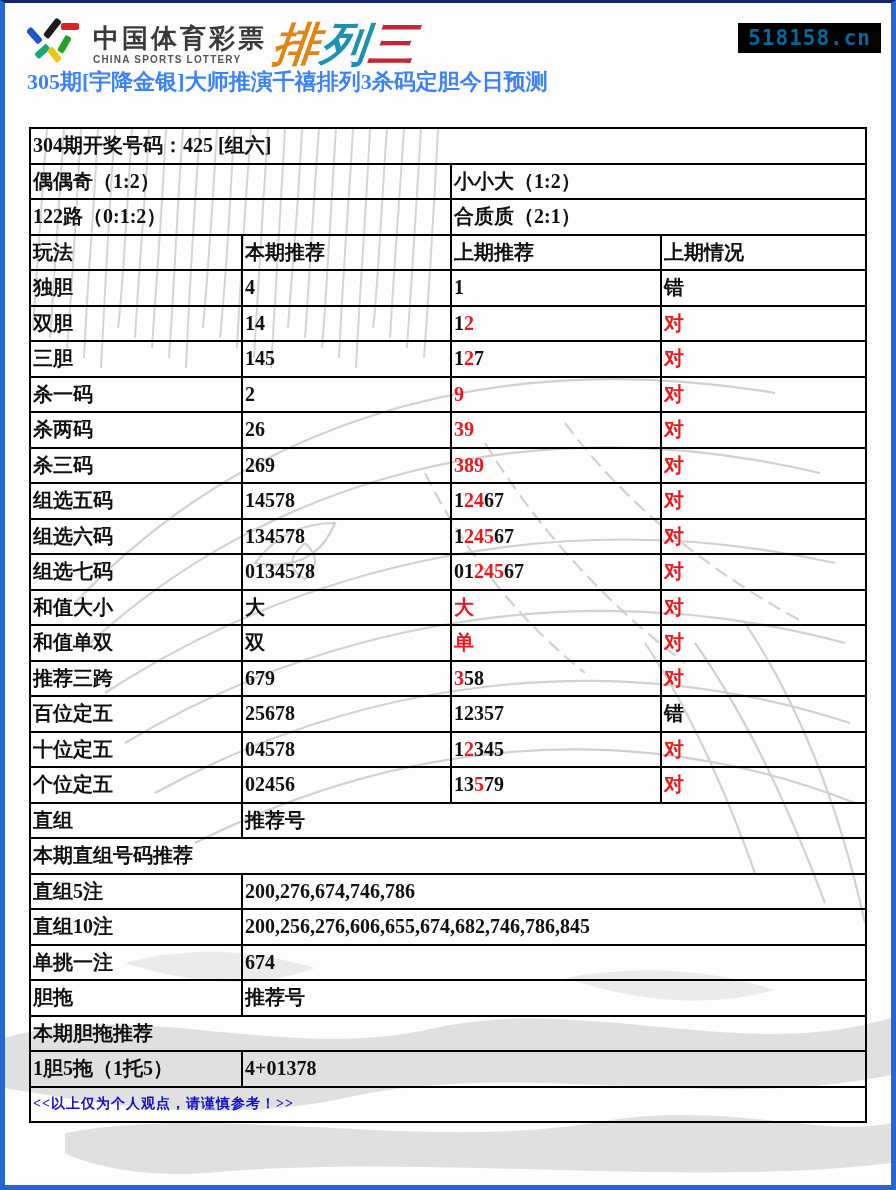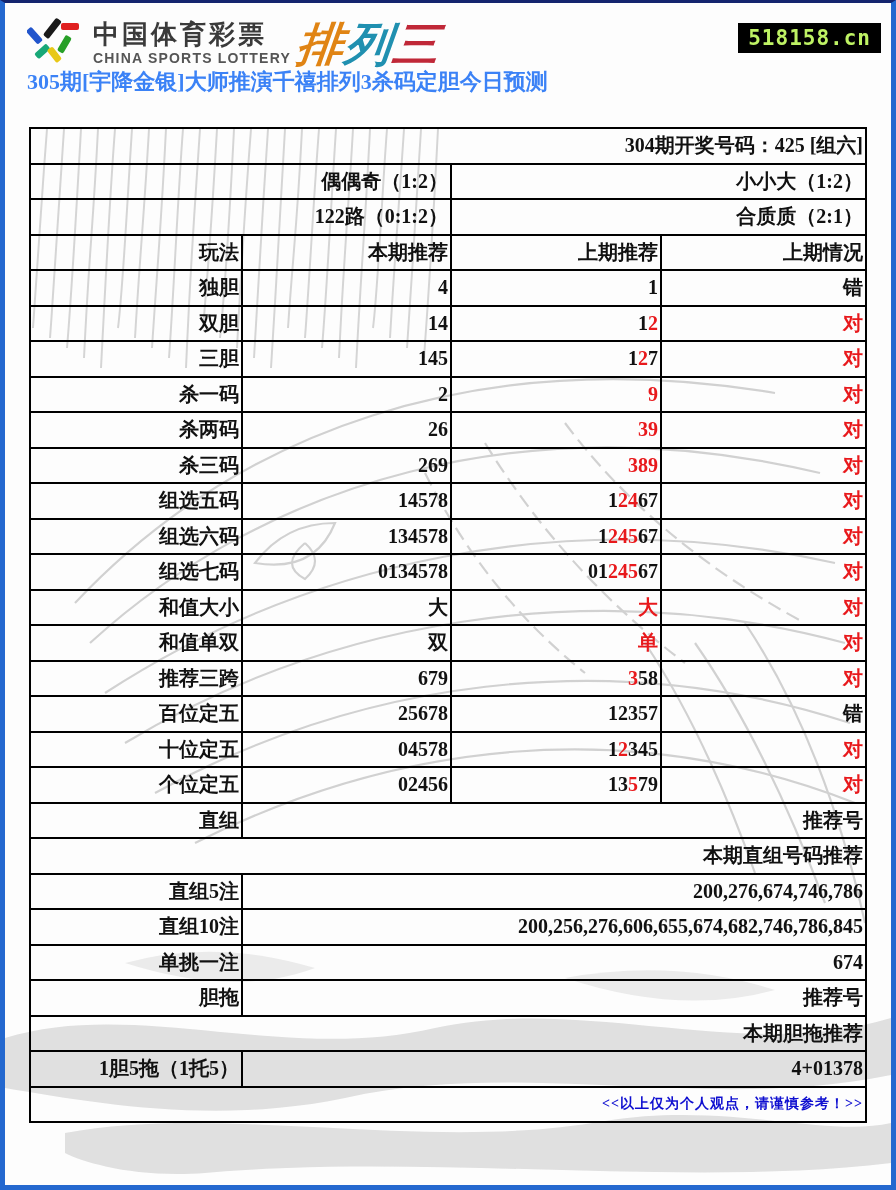--- a/index.html
+++ b/index.html
@@ -11,32 +11,32 @@
     font-family:"Liberation Serif","DejaVu Serif",serif;
   }
   .watermark{position:absolute;left:0;top:0;z-index:0;pointer-events:none;}
   .header{position:relative;z-index:2;height:120px;}
   .logo-row{display:flex;align-items:flex-end;padding:12px 0 0 22px;}
   .logo-mark{width:56px;height:50px;flex:0 0 auto;}
   .logo-text{margin-left:10px;line-height:1;}
   .logo-cn{font-family:"Liberation Sans","DejaVu Sans",sans-serif;
     font-size:26px;font-weight:700;color:#3a3a3a;letter-spacing:3px;}
   .logo-en{font-family:"Liberation Sans","DejaVu Sans",sans-serif;
-    font-size:14px;font-weight:700;color:#555;letter-spacing:1.2px;margin-top:4px;}
+    font-size:10px;font-weight:700;color:#555;letter-spacing:1.2px;margin-top:4px;}
   .brand{margin-left:6px;font-size:46px;font-weight:900;font-style:italic;
     font-family:"Liberation Sans","DejaVu Sans",sans-serif;letter-spacing:2px;line-height:.9;}
   .brand span{display:inline-block;transform:skewX(-6deg);}
   .bc1{color:#e08414;} .bc2{color:#2090b0;} .bc3{color:#c02838;}
-  .badge{position:absolute;right:10px;top:20px;background:#000;color:#bef264;
+  .badge{position:absolute;right:10px;top:20px;background:#000;color:#0369a1;
     font-family:"DejaVu Sans Mono",monospace;font-size:21px;font-weight:700;
     padding:3px 10px;letter-spacing:1px;}
   .main-title{padding:2px 17px 0 22px;font-size:22px;font-weight:700;color:#3b82f6;
     white-space:nowrap;letter-spacing:0px;}
   table{position:relative;z-index:2;border-collapse:collapse;table-layout:fixed;
-    width:836px;margin:4px auto 0 auto;text-align:right;
+    width:836px;margin:4px auto 0 auto;text-align:left;
     font-weight:700;font-size:20px;color:#111;background:transparent;}
   td{border:2px solid #000;height:33.5px;padding:0 2px;overflow:hidden;}
   .red{color:#e8191c;}
   .footer-cell{color:#0f0fd0;font-size:14px;letter-spacing:1px;}
 </style>
 </head>
 <body>
 
 <div class="page">
 

